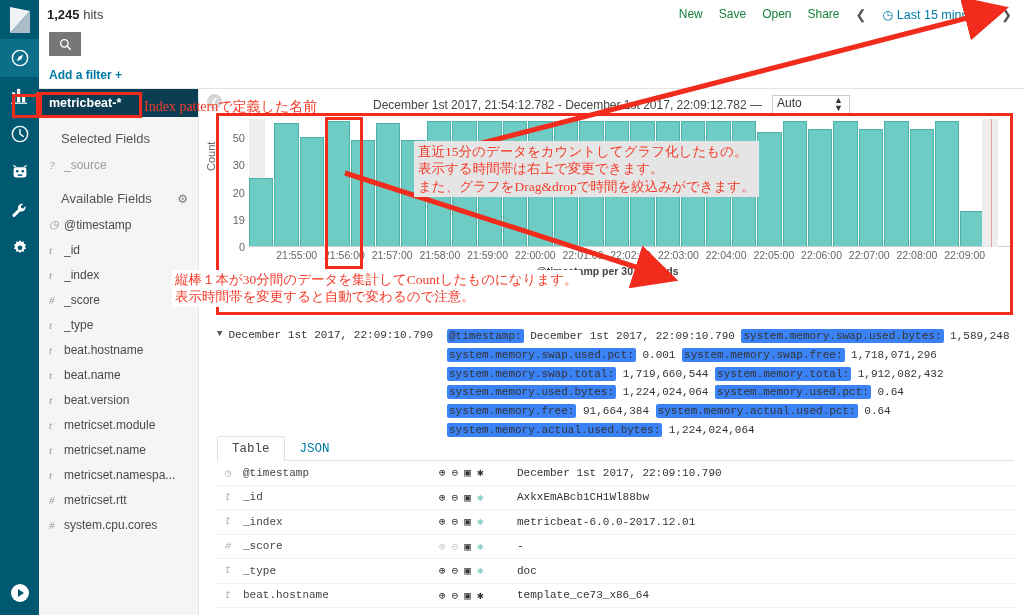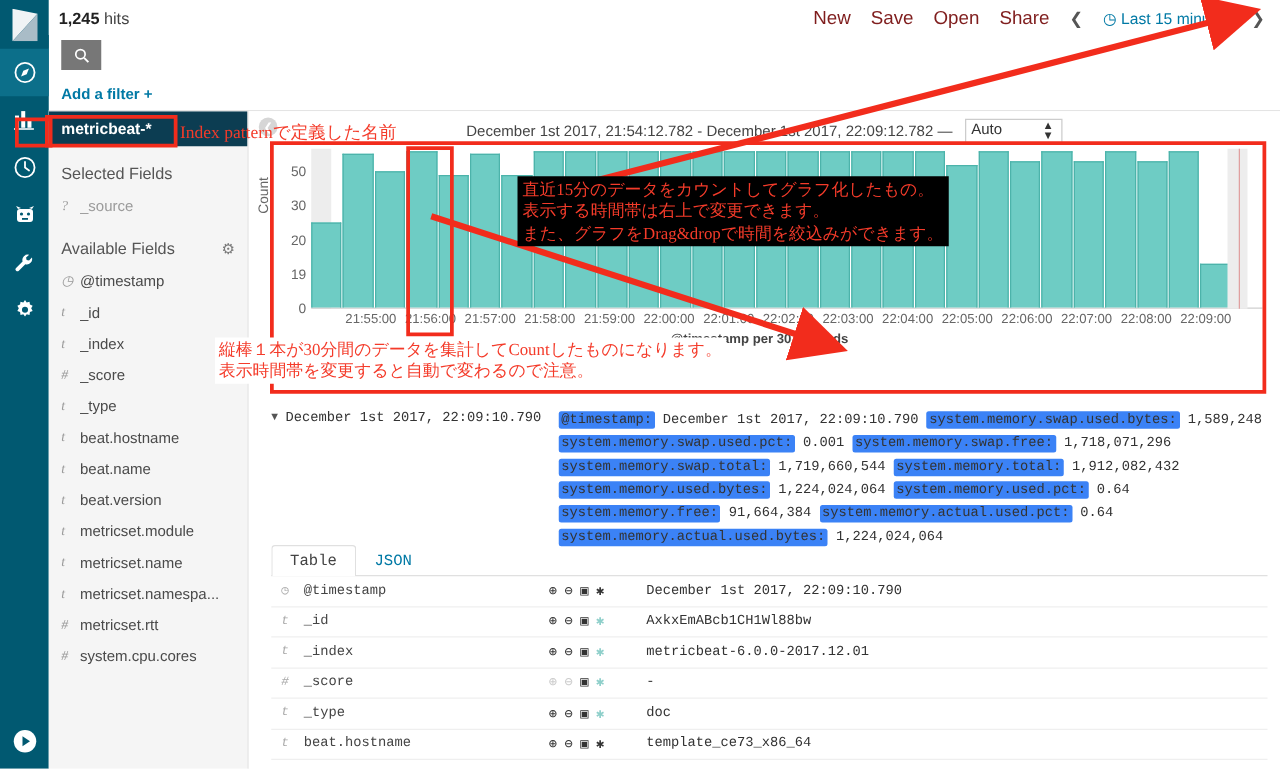--- a/index.html
+++ b/index.html
@@ -32,21 +32,21 @@
   .sidebar {
     position: absolute; left: 39px; top: 89px; width: 160px; height: 526px;
     background: #f5f5f5; border-right: 1px solid #e4e4e4; overflow: hidden;
   }
   .index-pattern-row {
     height: 28px; background: #0c3d52; display: flex; align-items: center;
     padding: 0 10px; color: #fff; font-weight: bold; font-size: 12.5px;
   }
   .sb-section {
     padding: 14px 10px 6px 10px; font-size: 13px; color: #555; font-weight: normal;
-    display: flex; align-items: center; justify-content: space-between;
+    display: flex; align-items: center; justify-content: space-between; margin-left: 12px;
   }
   .sb-gear { color: #7a7a7a; font-size: 12px; cursor: pointer; }
   .field-row {
     display: flex; align-items: center; padding: 5.5px 10px; cursor: pointer; font-size: 12px;
   }
   .ftype {
     width: 15px; color: #999; font-style: italic; font-size: 11px; flex: none;
     font-family: "Liberation Serif", serif;
   }
   .fname { color: #4a4a4a; white-space: nowrap; overflow: hidden; text-overflow: ellipsis; }
@@ -54,21 +54,21 @@
 
   
   .topbar {
     position: absolute; left: 39px; top: 0; width: 985px; height: 28px;
     display: flex; align-items: center; padding: 0 12px 0 8px;
     border-bottom: 0px solid #e4e4e4; background: #fff;
   }
   .hits { font-size: 13px; color: #444; }
   .hits b { font-weight: bold; color: #222; }
   .topnav { margin-left: auto; display: flex; align-items: center; gap: 16px; }
-  .topnav a { color: #7f1d1d; text-decoration: none; font-size: 15px; cursor: pointer; }
+  .topnav a { color: #15803d; text-decoration: none; font-size: 12px; cursor: pointer; }
   .chev { color: #555; font-size: 13px; cursor: pointer; }
   .timepick { color: #0079a5; font-size: 12.5px; cursor: pointer; white-space: nowrap; }
 
   
   .searchrow {
     position: absolute; left: 39px; top: 28px; width: 985px; height: 32px;
     padding: 0 10px; display: flex; align-items: center;
   }
   .searchbox {
     flex: 1; height: 24px; border: 1px solid #d9d9d9; background: #fff;
@@ -544,20 +544,20 @@
     <line x1="345" y1="173" x2="645" y2="270" stroke="#f22c1c" stroke-width="5" marker-end="url(#ah)"></line>
   </svg>
 
   <div class="anno-box" style="left:36px; top:92px; width:106px; height:26px;"></div>
   <div class="anno-box" style="left:12px; top:94px; width:30px; height:24px;"></div>
   <div class="anno-box" style="left:216px; top:113px; width:797px; height:202px;"></div>
   <div class="anno-box" style="left:325px; top:117px; width:38px; height:152px;"></div>
 
   <div class="anno-text jp" style="left:144px; top:98px; font-size:14px;">Index patternで定義した名前</div>
 
-  <div class="anno-text jp" id="anno-chart" style="left:414px; top:141px; font-size:13.5px; background:#000000; padding:2px 4px;">直近15分のデータをカウントしてグラフ化したもの。
+  <div class="anno-text jp" id="anno-chart" style="left:414px; top:141px; font-size:13.5px; background:#e5e5e5; padding:2px 4px;">直近15分のデータをカウントしてグラフ化したもの。
 表示する時間帯は右上で変更できます。
 また、グラフをDrag&amp;dropで時間を絞込みができます。</div>
 
   <div class="anno-text jp" id="anno-bar" style="left:172px; top:270px; font-size:13.5px; background:#fff; padding:1px 3px;">縦棒１本が30分間のデータを集計してCountしたものになります。
 表示時間帯を変更すると自動で変わるので注意。</div>
 
 </div>
 
 </body></html>

